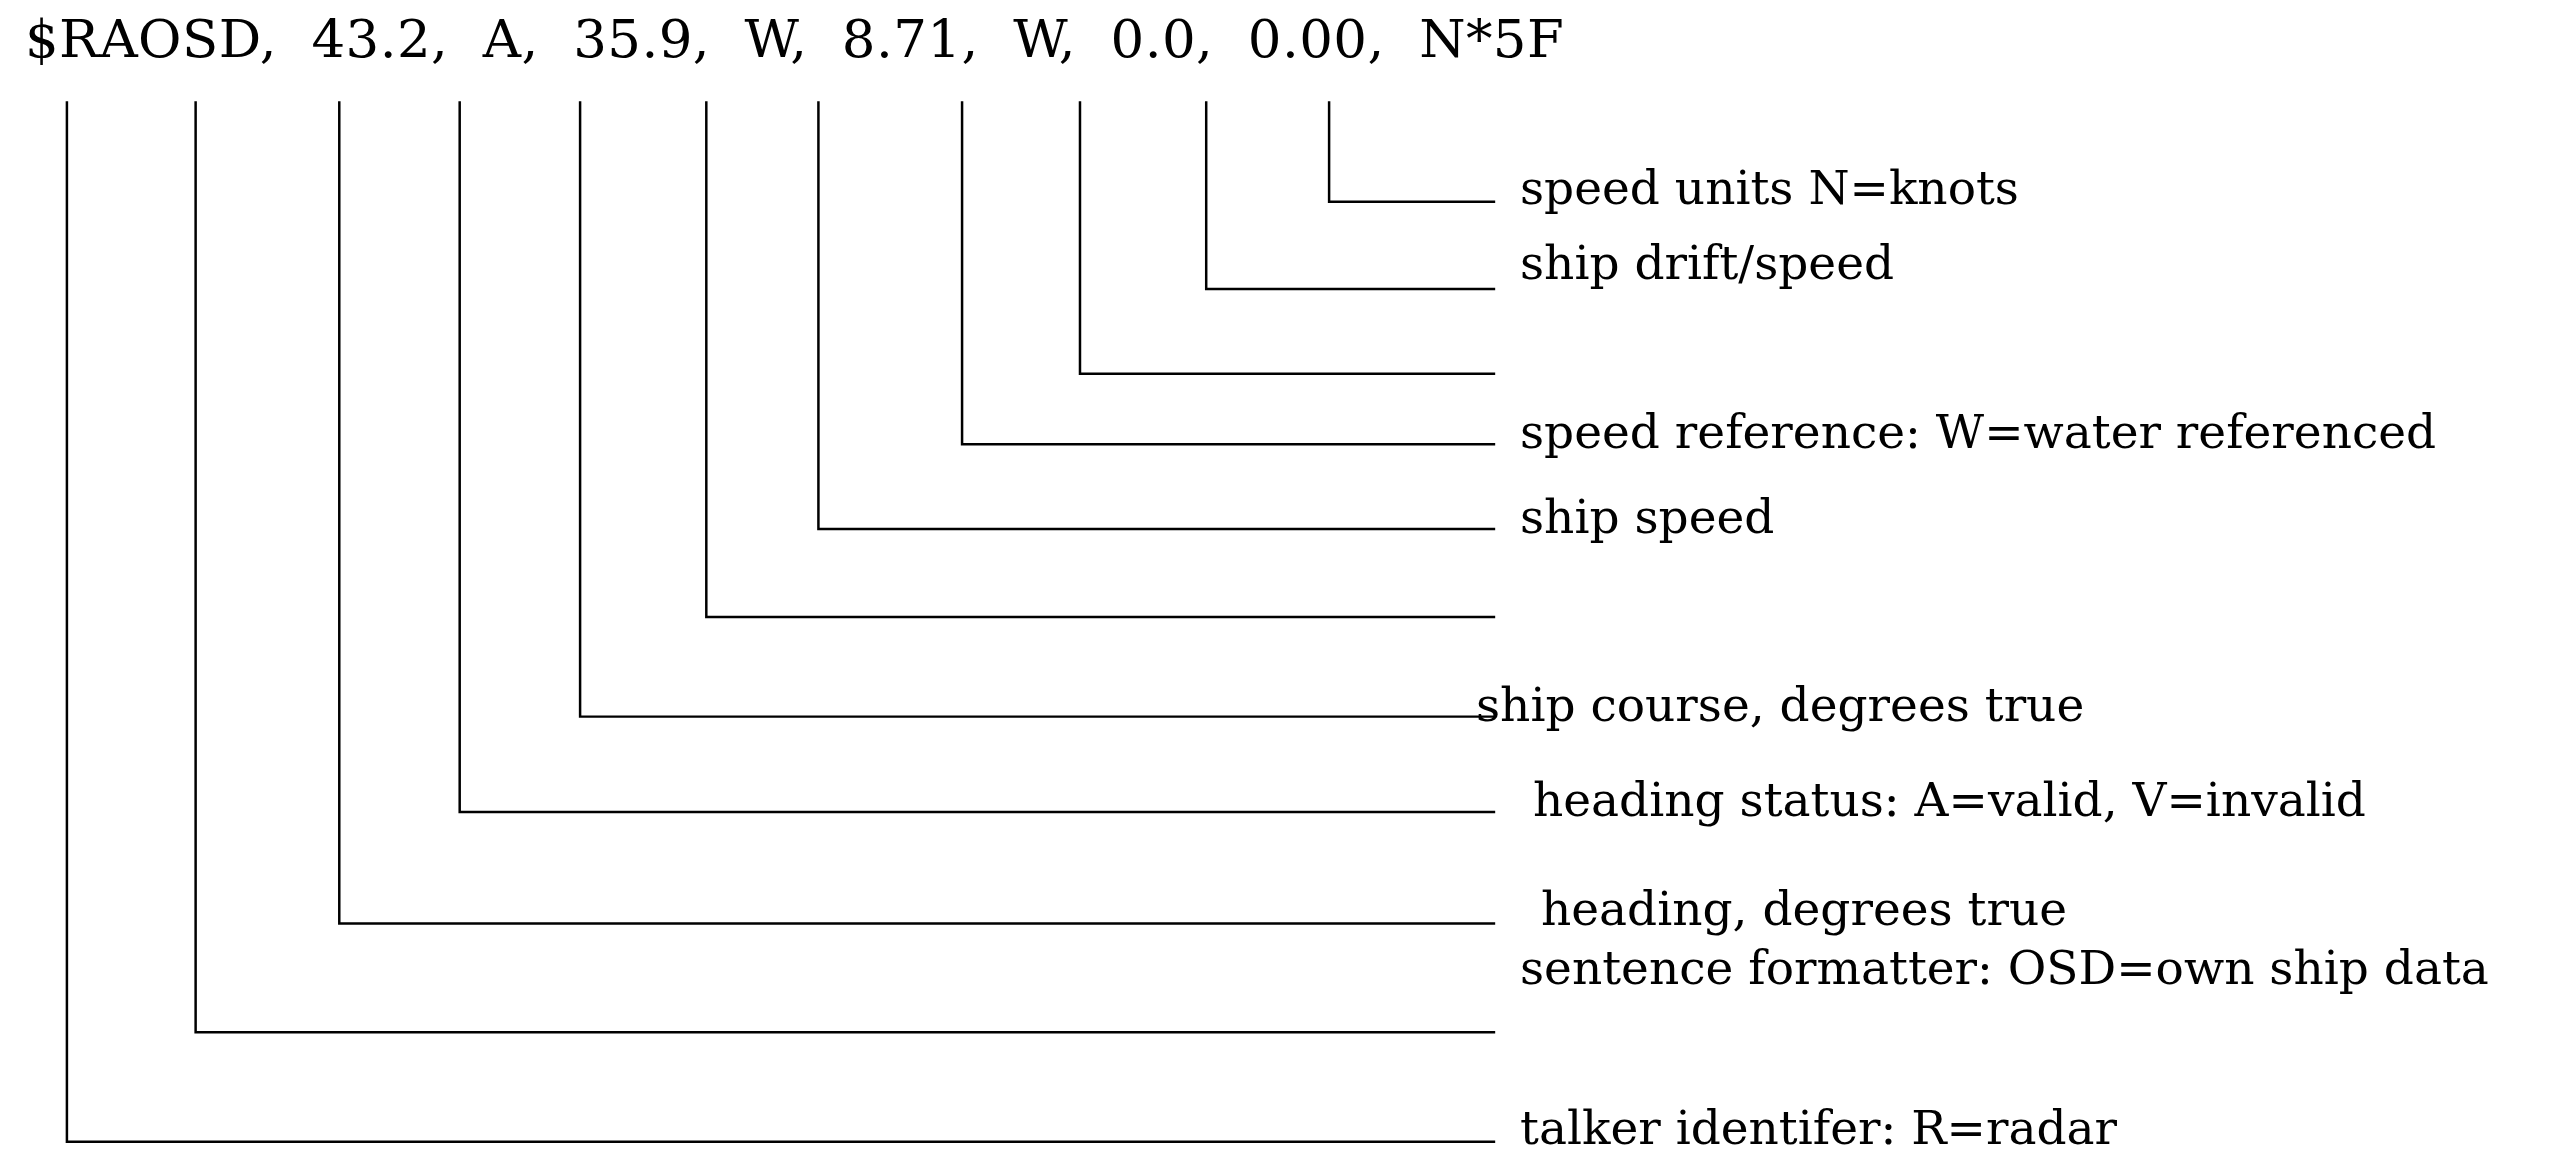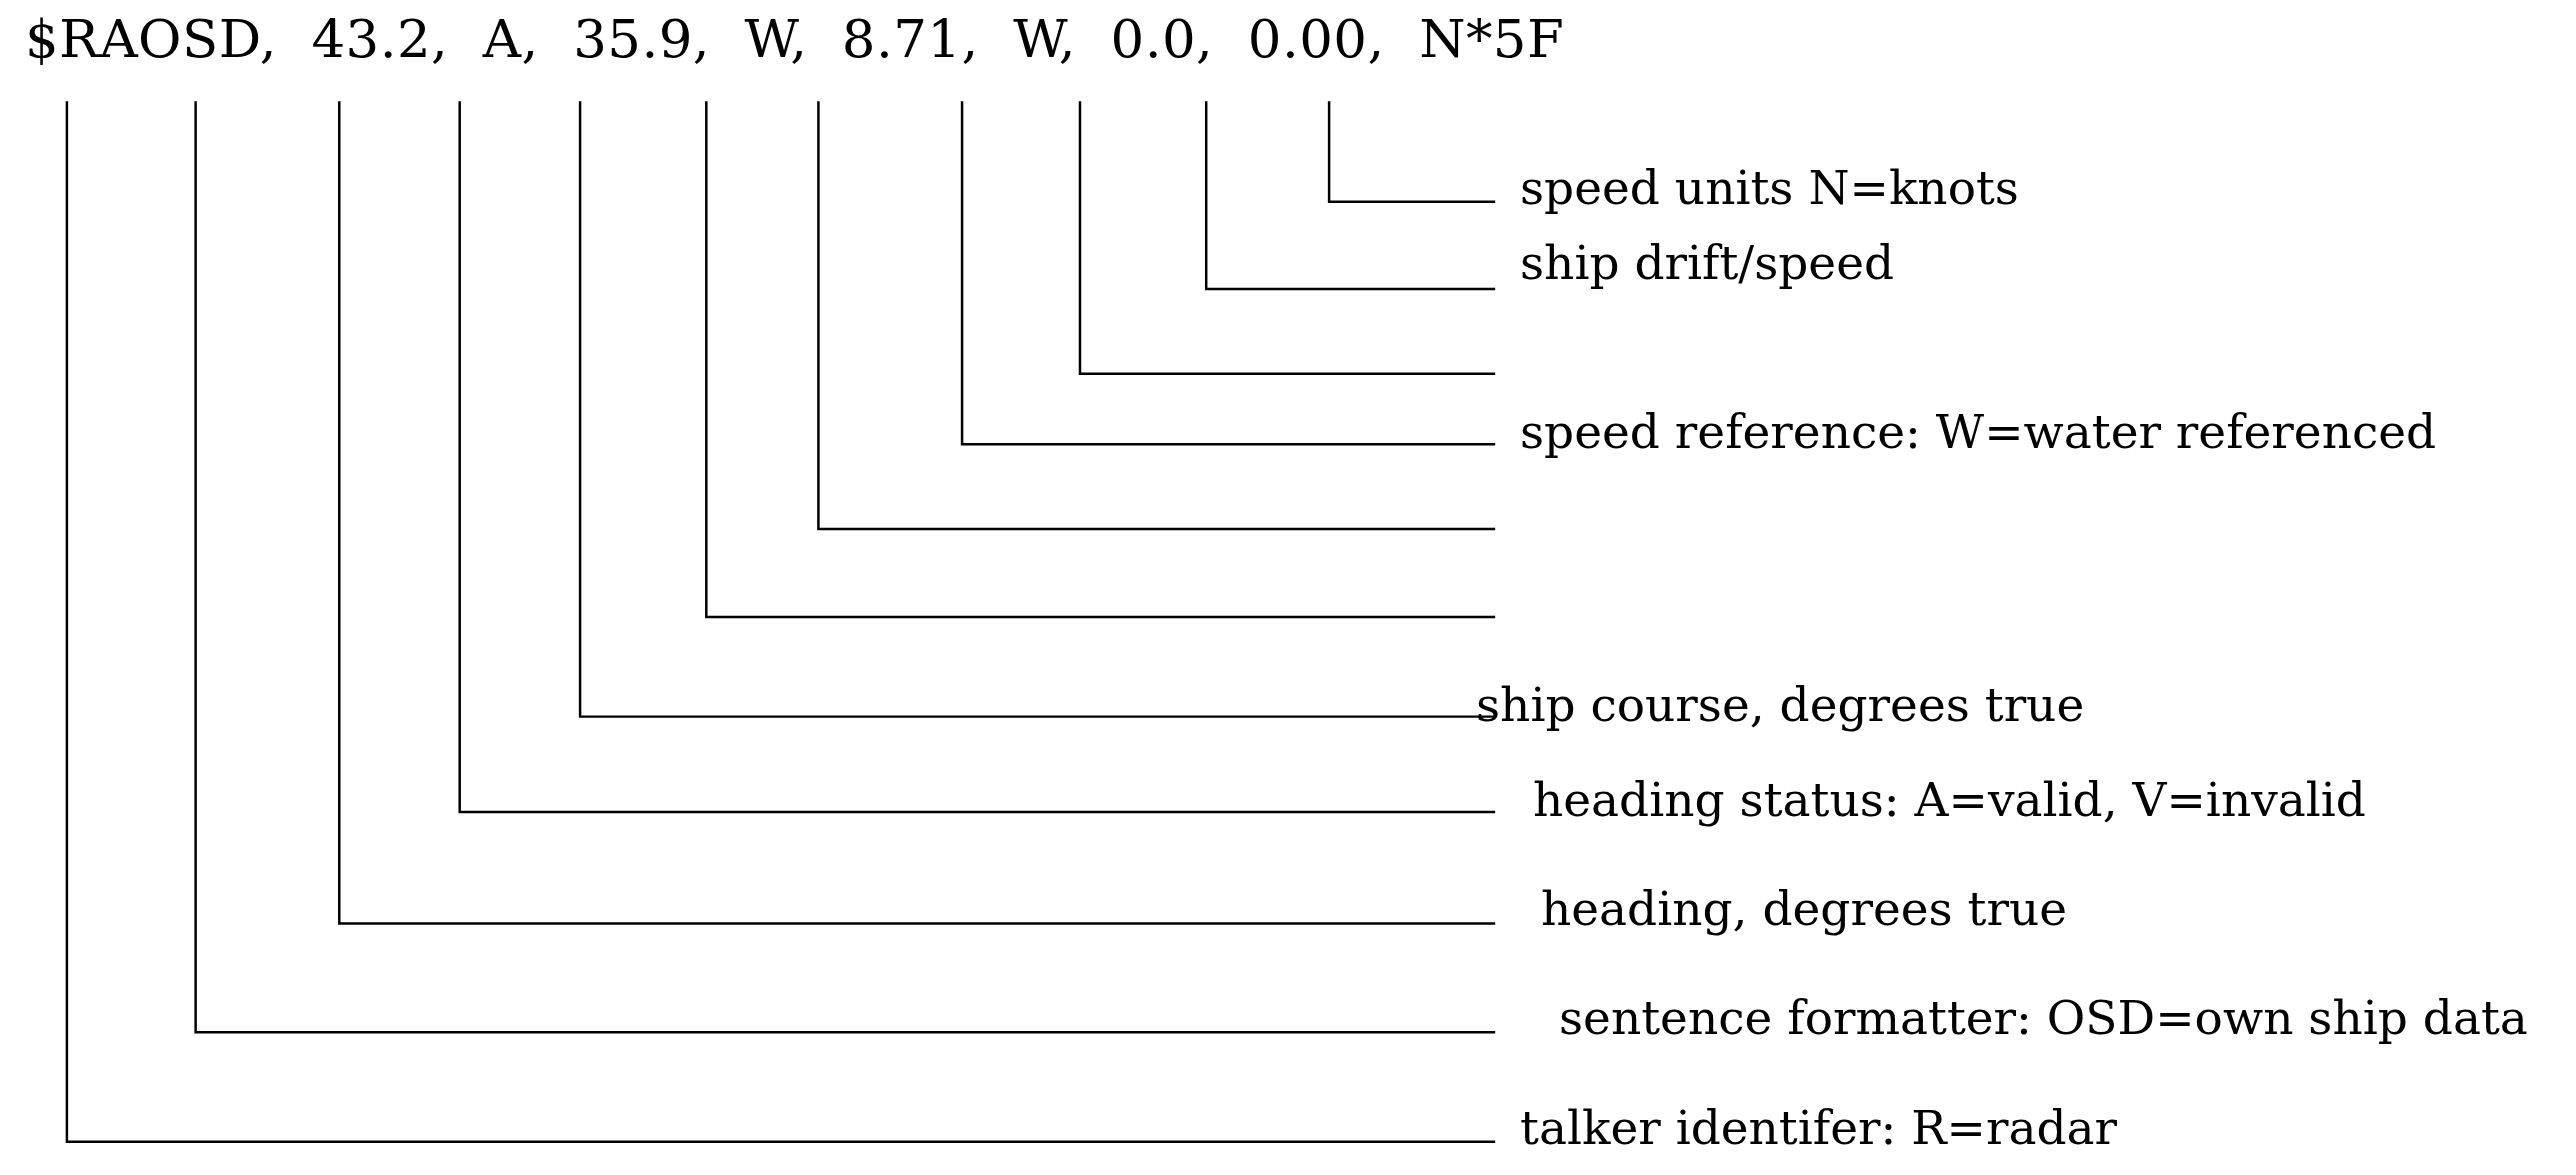--- a/index.html
+++ b/index.html
@@ -66,26 +66,27 @@
       <path d="M 80 122 L 80 1375 L 1800 1375" fill="none" stroke="#000000" stroke-width="3"></path>
     </svg>
 
   <div class="label" style="left:1520px; top:151px;margin-top:12px;">speed units N=knots</div>
 
   <div class="label" style="left:1520px; top:238px;">ship drift/speed</div>
 
 
   <div class="label" style="left:1520px; top:407px;">speed reference: W=water referenced</div>
 
+  <div class="label" style="left:1520px; top:492px;">ship speed</div>
 
 
   <div class="label" style="left:1476px; top:680px;">ship course, degrees true</div>
 
   <div class="label" style="left:1533px; top:775px;">heading status: A=valid, V=invalid</div>
 
   <div class="label" style="left:1541px; top:884px;">heading, degrees true</div>
 
-  <div class="label" style="left:1520px; top:993px;margin-left:39px;">sentence formatter: OSD=own ship data</div>
+  <div class="label" style="left:1520px; top:943px;">sentence formatter: OSD=own ship data</div>
 
   <div class="label" style="left:1520px; top:1103px;">talker identifer: R=radar</div>
 
 </div>
 
 
 </body></html>

